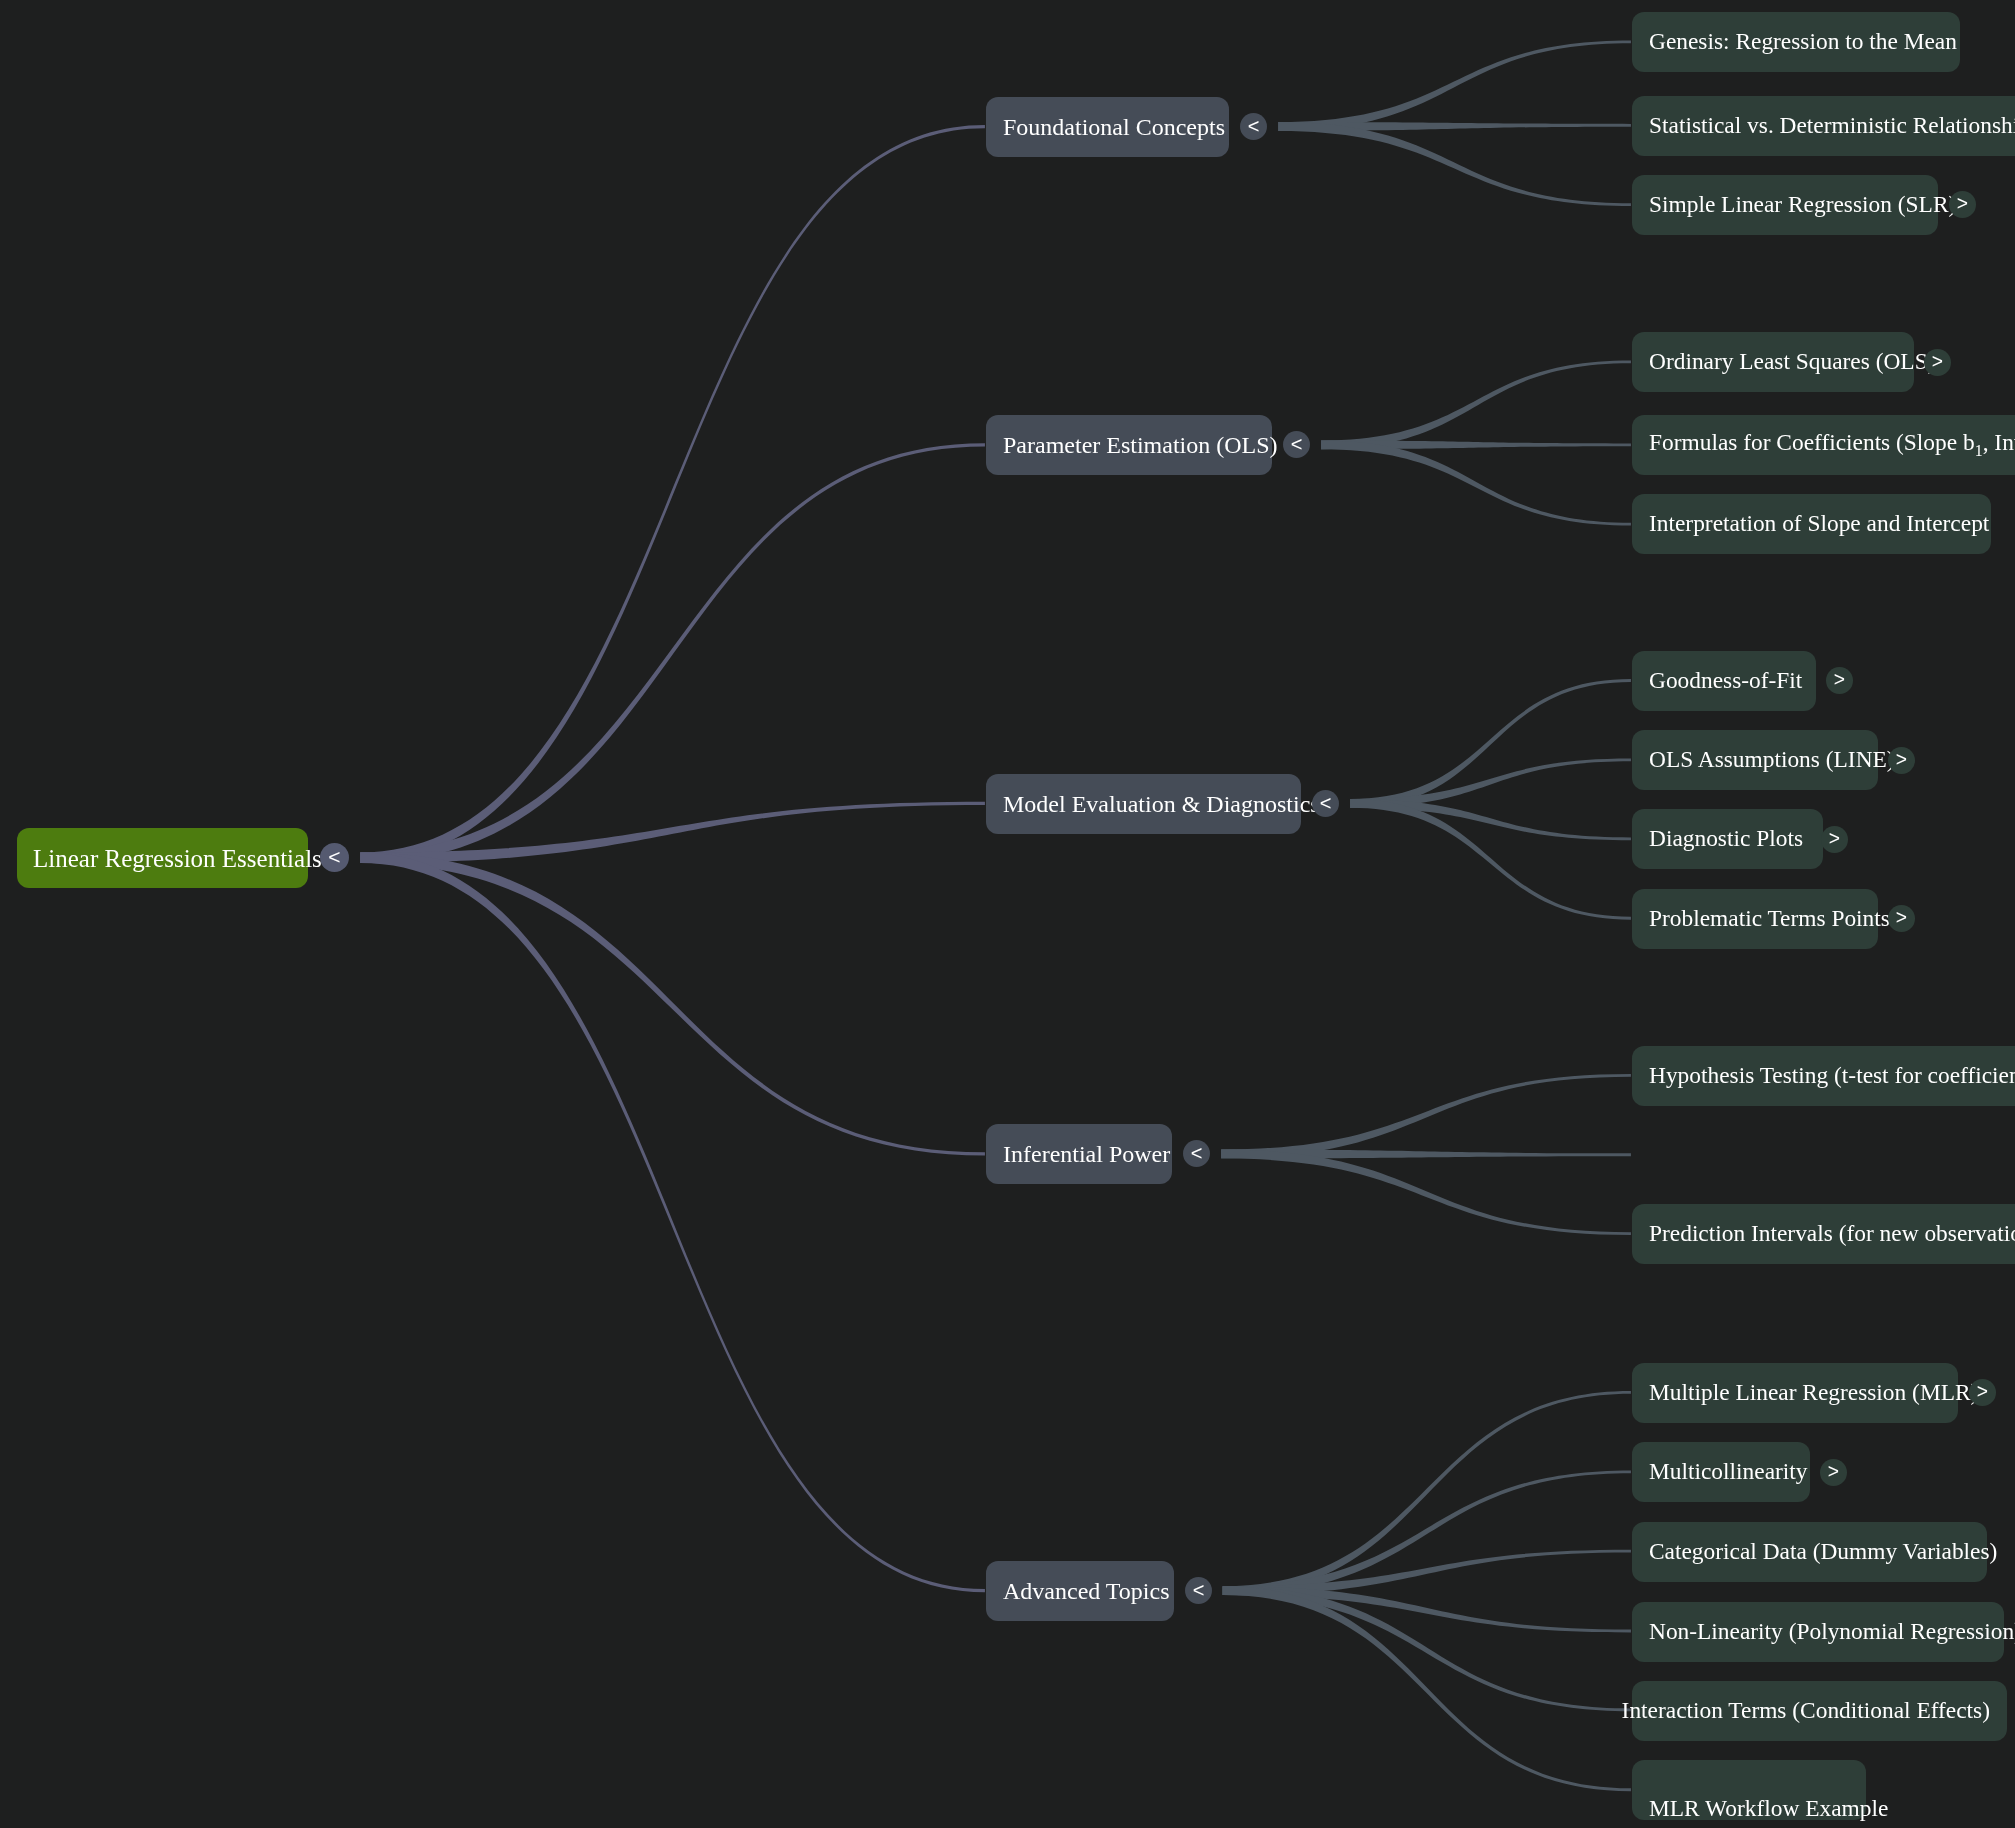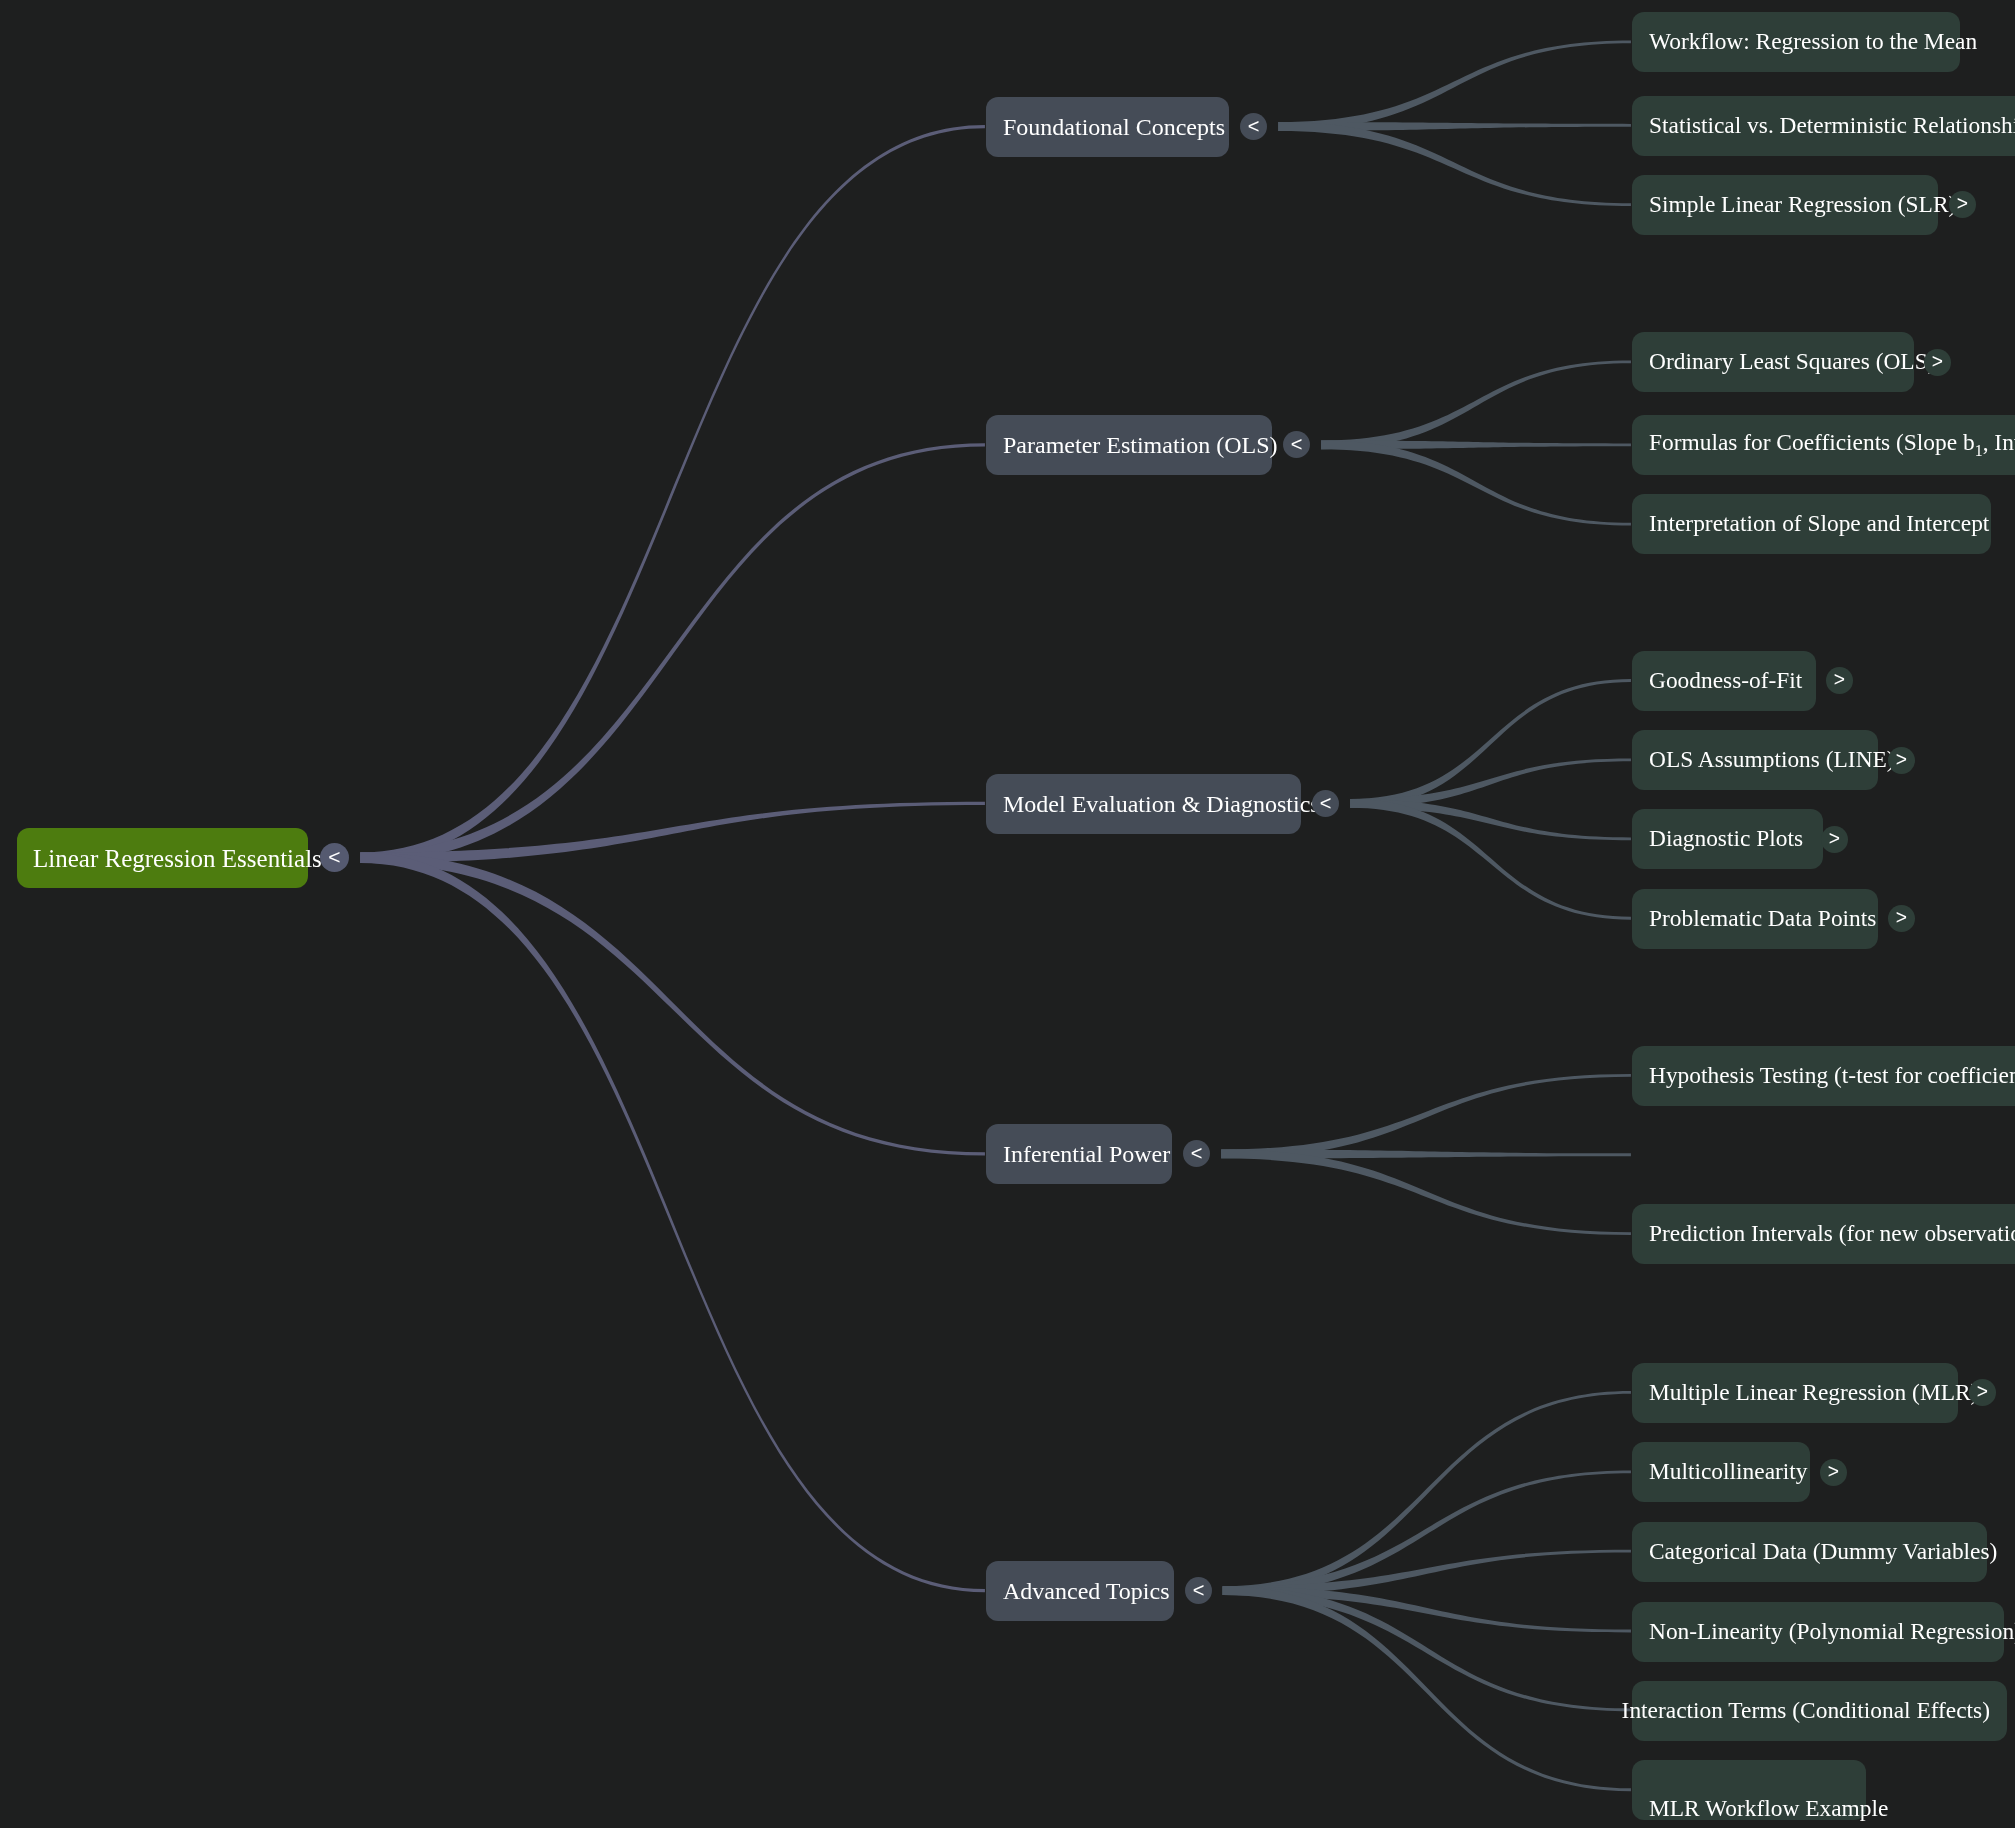--- a/index.html
+++ b/index.html
@@ -124,21 +124,21 @@
     <div class="toggle tg-root" style="left: 320px; top: 843px;">
       <span>&lt;</span>
     </div>
     <div class="node branch" style="left: 986px; top: 97px; width: 243px; height: 60px;">
       <span class="node-label">Foundational Concepts</span>
     </div>
     <div class="toggle tg-branch" style="left: 1240px; top: 113px;">
       <span>&lt;</span>
     </div>
     <div class="node leaf" style="left: 1632px; top: 12px; width: 328px; height: 60px;">
-      <span class="node-label">Workflow: Regression to the Mean</span>
+      <span class="node-label">Genesis: Regression to the Mean</span>
     </div>
     <div class="node leaf" style="left: 1632px; top: 96px; width: 395px; height: 60px;">
       <span class="node-label">Statistical vs. Deterministic Relationships</span>
     </div>
     <div class="node leaf" style="left: 1632px; top: 175px; width: 306px; height: 60px;">
       <span class="node-label">Simple Linear Regression (SLR)</span>
     </div>
     <div class="toggle tg-leaf" style="left: 1949px; top: 191px;">
       <span>&gt;</span>
     </div>
@@ -178,21 +178,21 @@
     <div class="toggle tg-leaf" style="left: 1888px; top: 747px;">
       <span>&gt;</span>
     </div>
     <div class="node leaf" style="left: 1632px; top: 809px; width: 191px; height: 60px;">
       <span class="node-label">Diagnostic Plots</span>
     </div>
     <div class="toggle tg-leaf" style="left: 1821px; top: 826px;">
       <span>&gt;</span>
     </div>
     <div class="node leaf" style="left: 1632px; top: 889px; width: 246px; height: 60px;">
-      <span class="node-label">Problematic Data Points</span>
+      <span class="node-label">Problematic Terms Points</span>
     </div>
     <div class="toggle tg-leaf" style="left: 1888px; top: 905px;">
       <span>&gt;</span>
     </div>
     <div class="node branch" style="left: 986px; top: 1124px; width: 186px; height: 60px;">
       <span class="node-label">Inferential Power</span>
     </div>
     <div class="toggle tg-branch" style="left: 1183px; top: 1140px;">
       <span>&lt;</span>
     </div>

